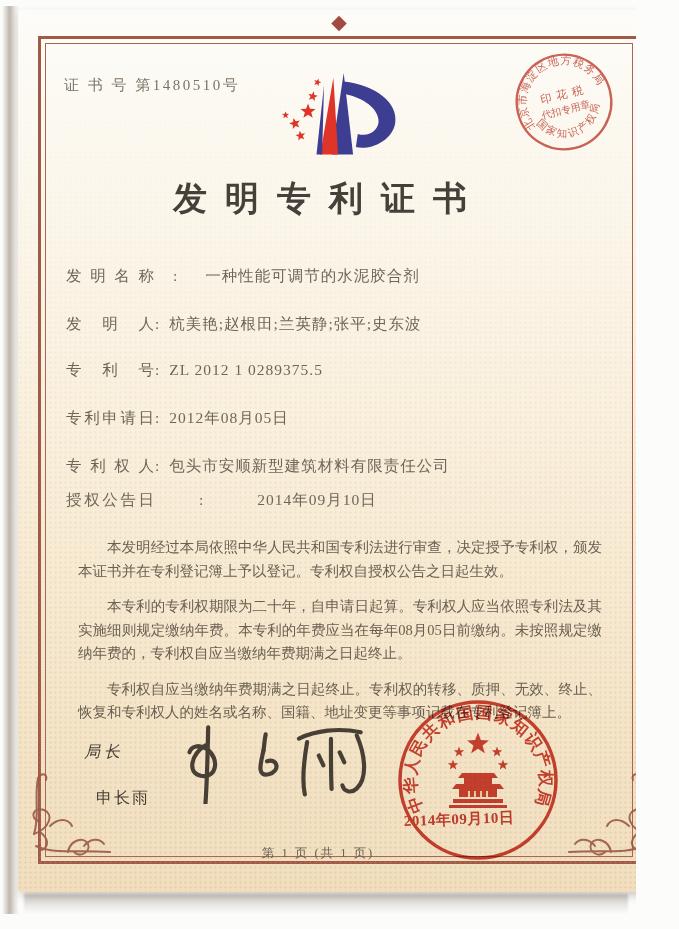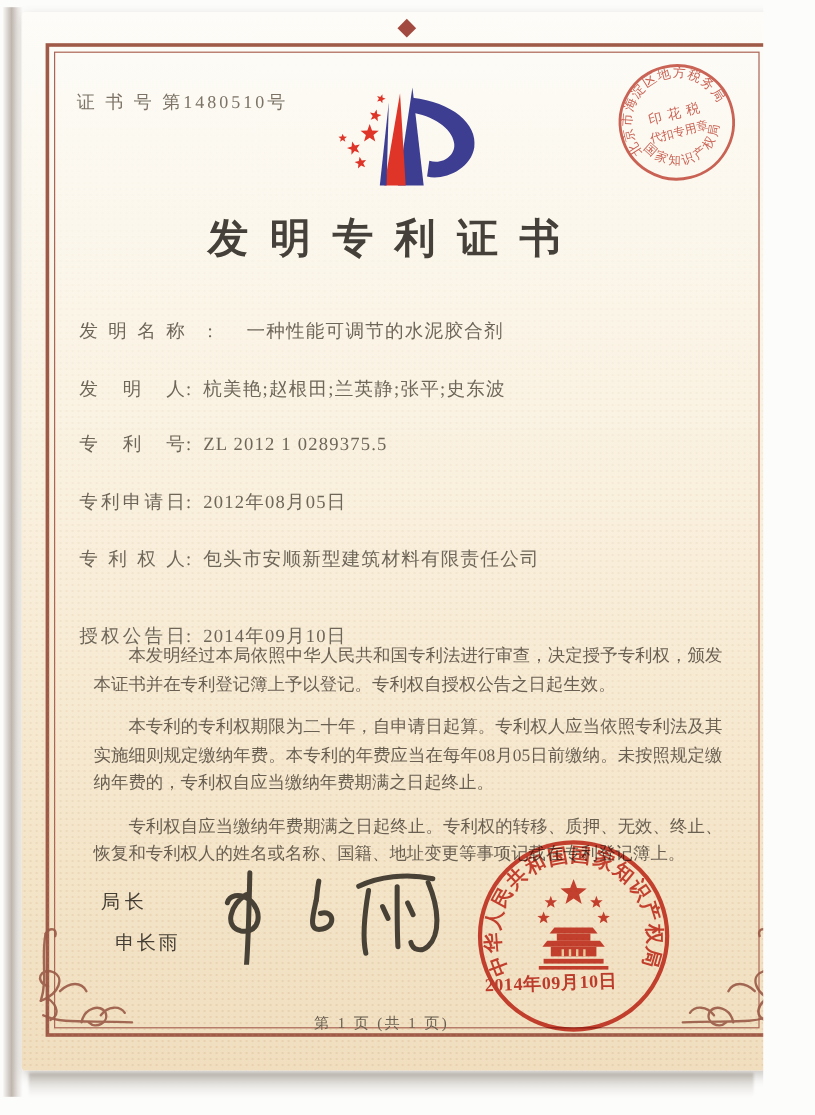--- a/index.html
+++ b/index.html
@@ -51,31 +51,31 @@
     position:absolute;left:0;right:0;top:176px;text-align:center;
     font-size:34px;font-weight:600;letter-spacing:18px;padding-left:22px;color:#46403a;
   }
   .fields{position:absolute;left:66px;top:260px;width:545px;height:270px;}
   .field-row{position:absolute;left:0;display:flex;align-items:baseline;color:#6e6659;font-size:15.5px;white-space:nowrap;}
   .field-row:nth-child(1){top:6px;gap:18px;}
   .field-row:nth-child(2){top:54px;}
   .field-row:nth-child(3){top:100px;}
   .field-row:nth-child(4){top:148px;}
   .field-row:nth-child(5){top:196px;}
-  .field-row:nth-child(6){top:260px;}
+  .field-row:nth-child(6){top:230px;gap:44px;}
   .field-label{display:inline-block;width:88px;text-align:justify;text-align-last:justify;}
   .field-colon{margin:0 10px 0 1px;}
   .field-value{letter-spacing:1px;}
 
   .paragraphs{position:absolute;left:66px;top:524px;width:548px;
     font-size:14.5px;line-height:23.5px;color:#6a6052;text-align:justify;}
   .paragraphs p{margin:12px;text-indent:2em;}
 
   .signer{position:absolute;left:84px;top:742px;font-size:16px;color:#443e35;}
-  .signer .role{display:block;letter-spacing:4px;margin-bottom:13px;}
+  .signer .role{display:block;letter-spacing:4px;margin-bottom:25px;font-style:italic;}
   .signer .name{display:block;letter-spacing:2px;margin-left:12px;}
 
   .signature{position:absolute;left:172px;top:716px;}
   .seal{position:absolute;left:392px;top:694px;mix-blend-mode:multiply;opacity:.93;}
   .tax-stamp{position:absolute;left:512px;top:50px;transform:rotate(-14deg);mix-blend-mode:multiply;opacity:.85;}
 
   .footer{position:absolute;left:0;right:0;top:845px;text-align:center;
     font-size:12.5px;letter-spacing:2px;color:#6a6052;}
 </style>
 </head>

